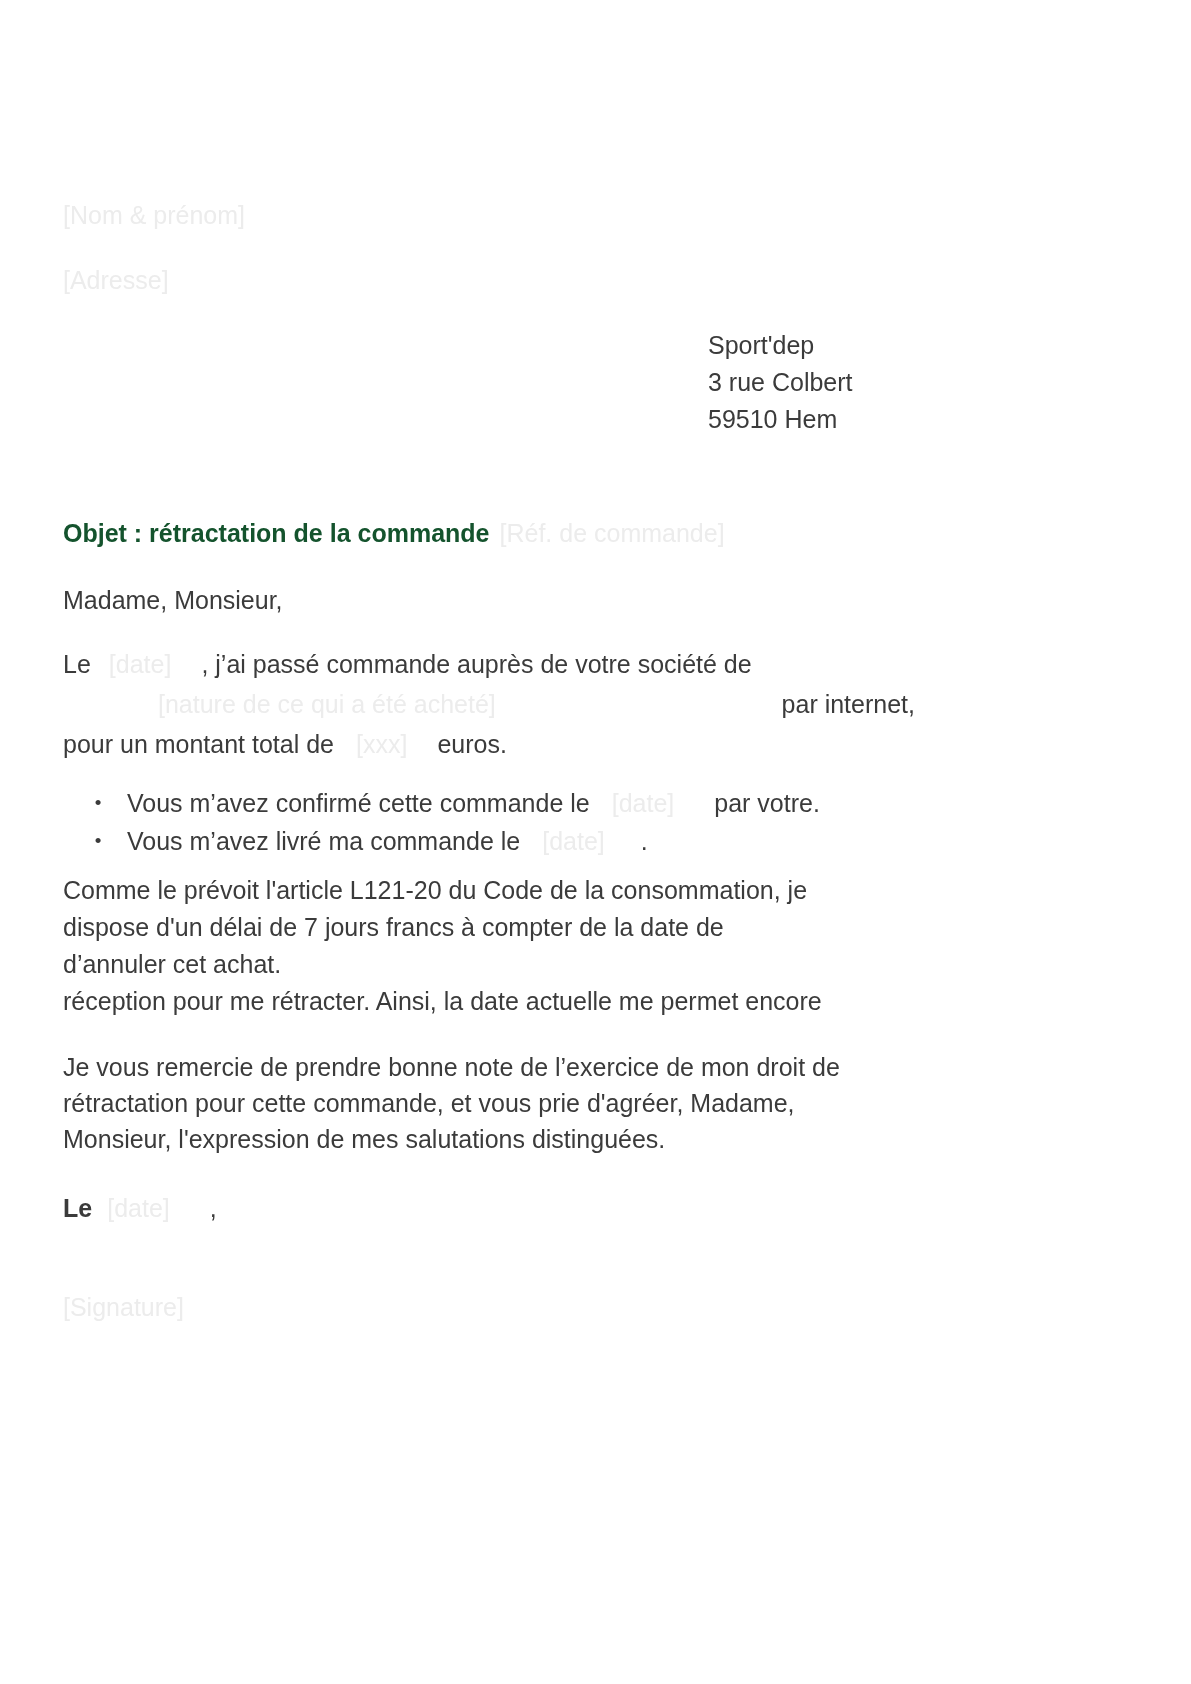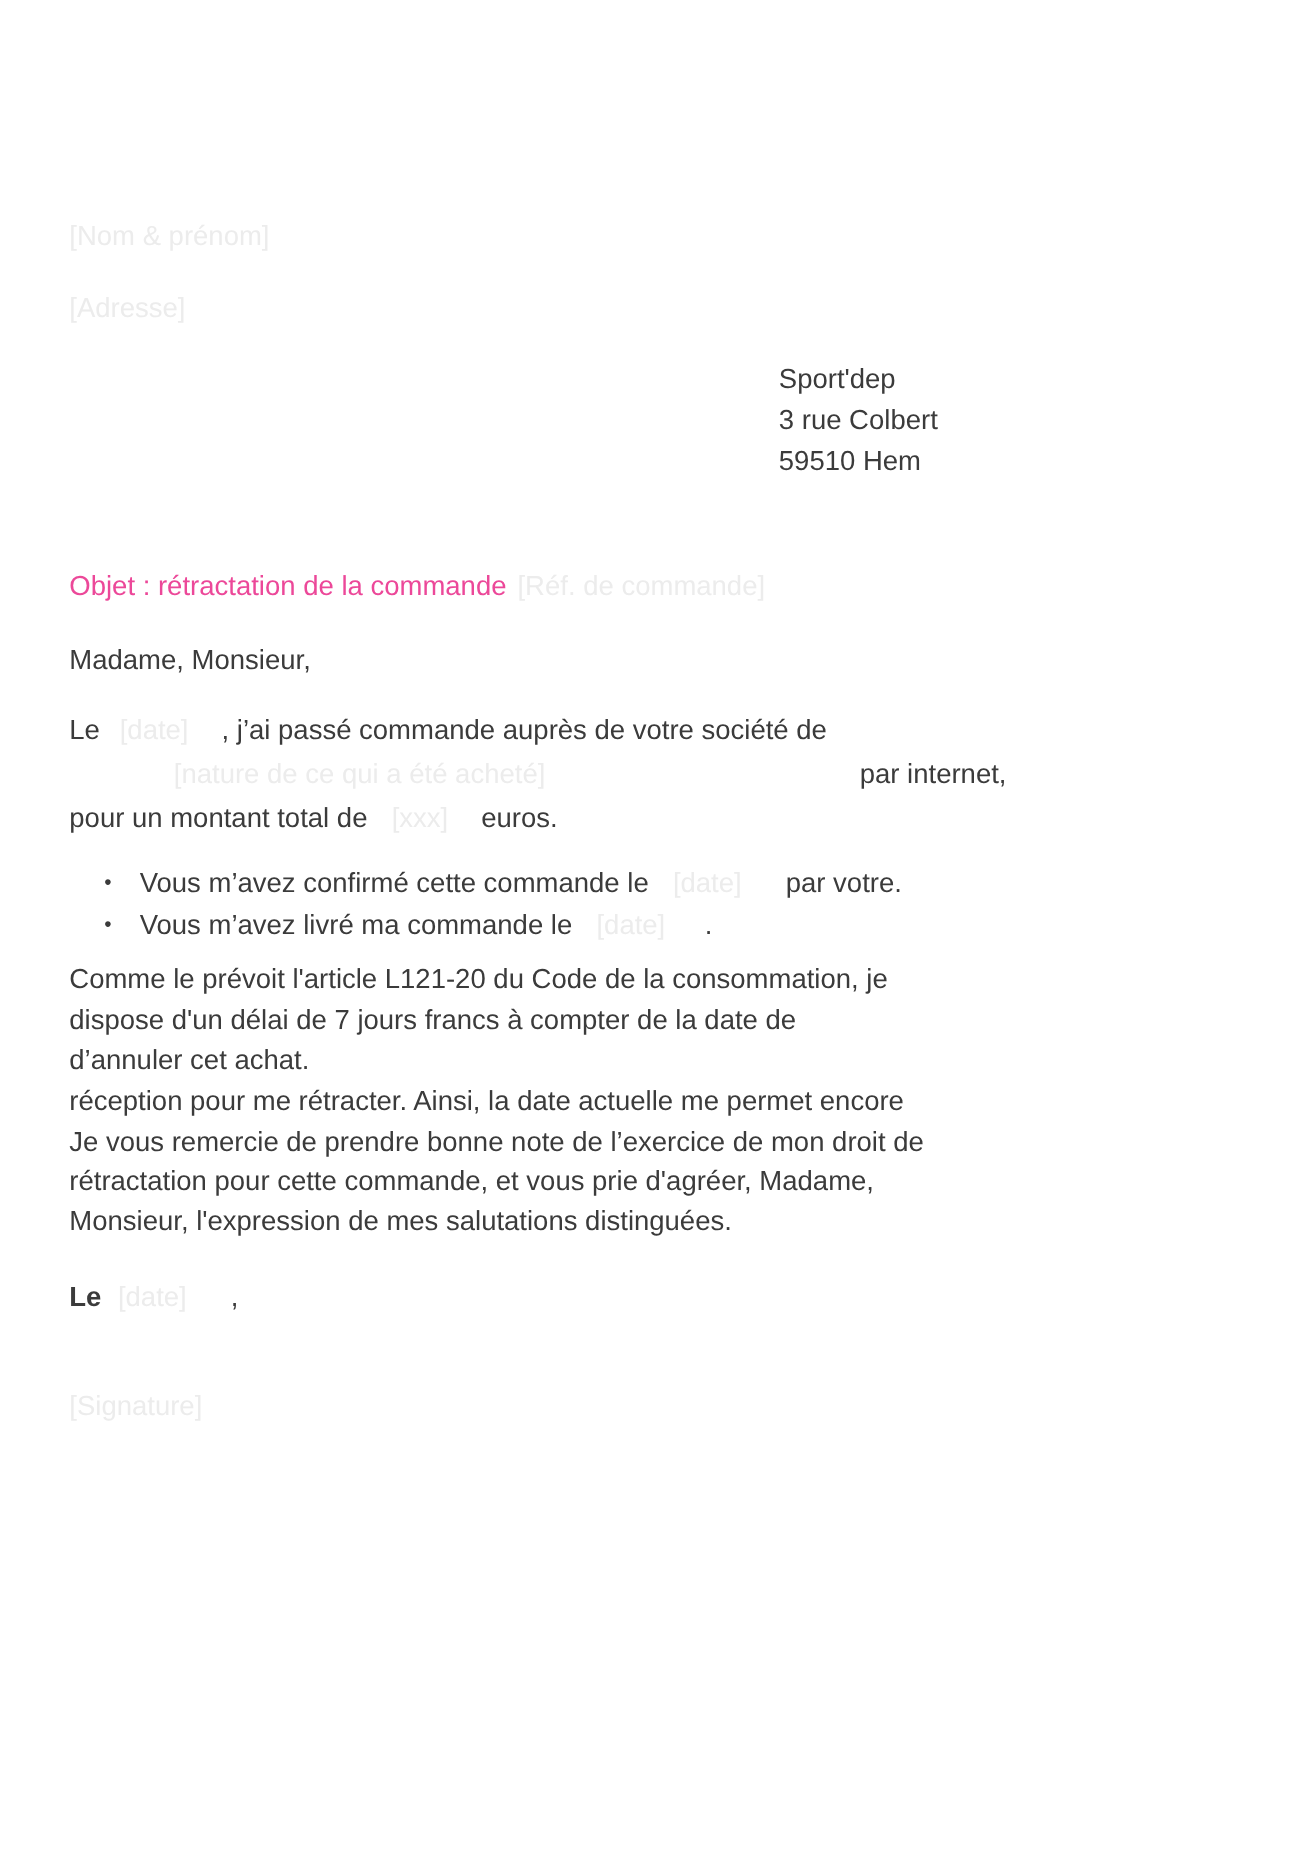--- a/index.html
+++ b/index.html
@@ -22,21 +22,21 @@
 
   .sender-address { margin-top: 27px; }
 
   .recipient {
     margin-top: 28px;
     margin-left: 645px;
     line-height: 37px;
   }
 
   .subject { margin-top: 76px; white-space: nowrap; }
-  .subject .label { font-weight: 400; color: #ec4899; }
+  .subject .label { font-weight: 700; color: #14532d; }
   .subject .ref { margin-left: 10px; }
 
   .salutation { margin-top: 29px; }
 
   .intro { margin-top: 25px; line-height: 40px; }
   .intro .line { white-space: nowrap; }
   .line-nature { display: flex; width: 852px; white-space: nowrap; }
   .line-nature .nature { margin-left: 95px; }
   .line-nature .post { margin-left: auto; }
 
@@ -47,21 +47,21 @@
     margin-left: 24px;
     margin-right: 18px;
     text-align: center;
     font-size: 19px;
   }
 
   .para { line-height: 37px; }
   .para .pline { white-space: nowrap; }
   .para-law { margin-top: 12px; }
   .para-declare { margin-top: 27px; }
-  .para-thanks { line-height: 36px; }
+  .para-thanks { margin-top: 29px; line-height: 36px; }
 
   .closing { margin-top: 32px; white-space: nowrap; }
   .closing .pre { font-weight: 700; }
 
   .signature { margin-top: 61px; }
 
   
   .sp { display: inline-block; height: 1px; }
   .sp-a { width: 18px; }
   .sp-b { width: 30px; }

